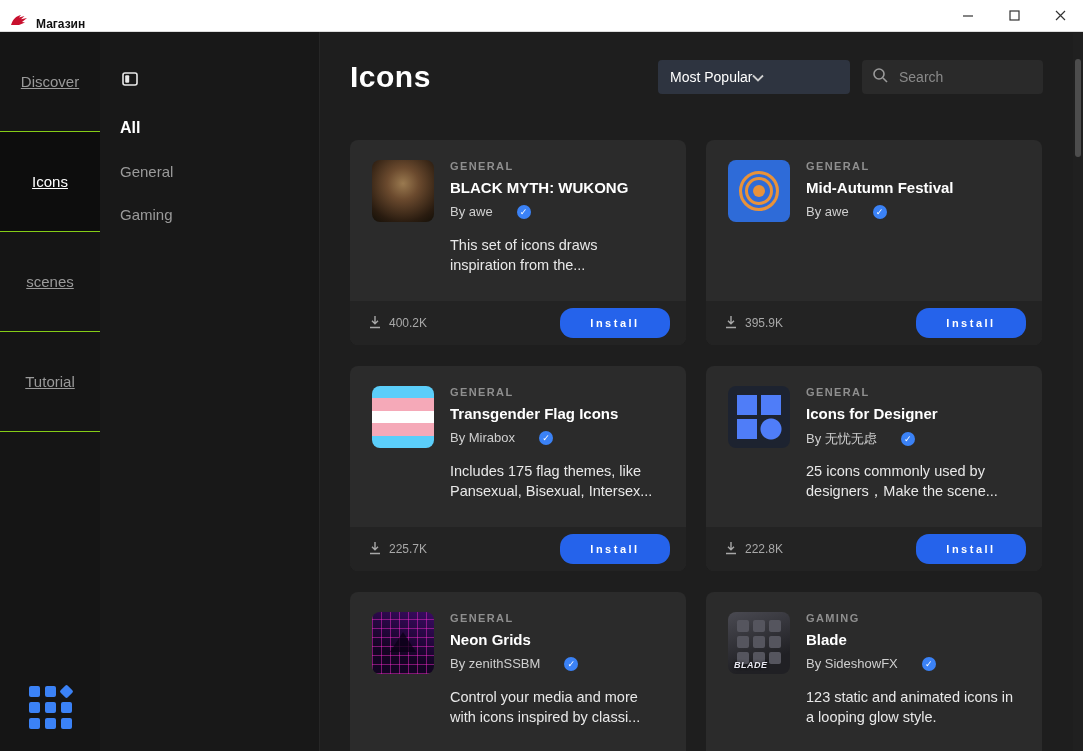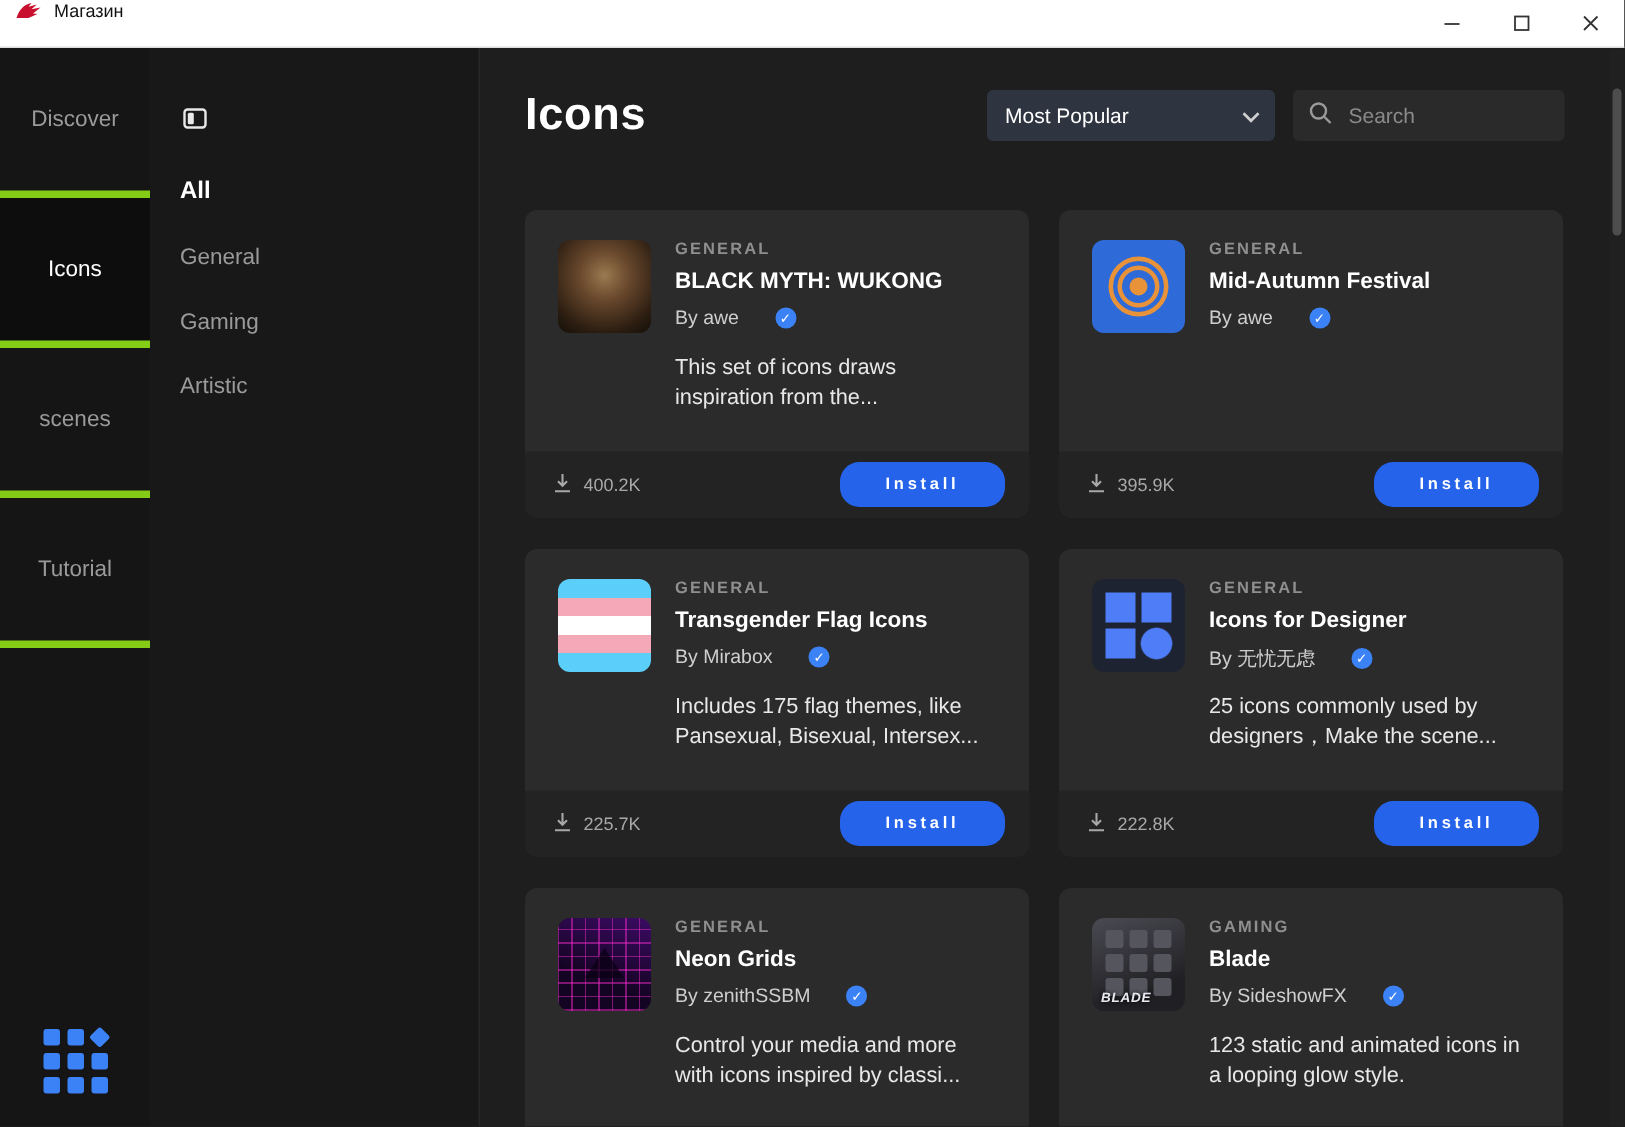--- a/index.html
+++ b/index.html
@@ -7,39 +7,39 @@
   body {
     width:1083px; height:751px; overflow:hidden;
     background:#1e1e1e;
     font-family:"Liberation Sans", sans-serif;
     position:relative;
   }
 
   
   .titlebar {
     height:32px; background:#ffffff; border-bottom:1px solid #dcdcdc;
-    display:flex; align-items:flex-start; padding-left:10px;
+    display:flex; align-items:flex-end; padding-left:10px;font-weight:bold;
   }
   .titlebar .app-title { font-size:12px; color:#111; margin-left:8px; }
   .win-controls { margin-left:auto; display:flex; height:100%; }
   .win-btn {
     width:46px; height:100%; border:none; background:transparent;
     display:flex; align-items:center; justify-content:center; cursor:pointer; padding:0;
   }
 
   
   .app { display:flex; height:719px; }
 
   
   .sidebar {
     width:100px; background:#151515; display:flex; flex-direction:column; flex-shrink:0;
   }
   .side-item {
     height:100px; display:flex; align-items:center; justify-content:center;
-    color:#9a9a9a; font-size:15px; border-bottom:5px solid #84cc16; cursor:pointer;
+    color:#9a9a9a; font-size:15px; border-bottom:1px solid #84cc16; cursor:pointer;text-decoration:underline;
   }
   .side-item.active { color:#ffffff; background:#0d0d0d; }
   .apps-icon {
     margin-top:auto; margin-bottom:22px; align-self:center;
     display:grid; grid-template-columns:repeat(3,11px); grid-template-rows:repeat(3,11px); gap:5px;
   }
   .apps-icon i { background:#3b82f6; border-radius:2px; display:block; }
   .apps-icon i.diamond { transform:rotate(45deg) scale(.92); }
 
   
@@ -52,21 +52,21 @@
   .cat-item.active { color:#ffffff; font-weight:700; font-size:16px; }
 
   
   .main { flex:1; padding:28px 40px 0 30px; overflow:hidden; }
   .main-header { display:flex; align-items:center; margin-bottom:46px; }
   .page-title { font-size:30px; font-weight:800; color:#fff; margin:0; letter-spacing:.5px; }
   .header-controls { margin-left:auto; display:flex; gap:12px; }
   .sort-select {
     width:192px; height:34px; background:#2e3440; border-radius:4px;
     color:#fff; font-size:14px; display:flex; align-items:center;
-    justify-content:space-between; padding:0 10px 0 12px; cursor:pointer;
+    justify-content:flex-start; padding:0 10px 0 12px; cursor:pointer;
   }
   .search-box {
     width:181px; height:34px; background:#2a2a2a; border-radius:4px;
     display:flex; align-items:center; padding:0 10px; gap:9px;
   }
   .search-box input {
     background:transparent; border:none; outline:none; color:#ddd;
     font-size:14px; width:100%; font-family:inherit;
   }
   .search-box input::placeholder { color:#8a8a8a; }
@@ -215,21 +215,20 @@
       <span>
         <svg width="16" height="14" viewBox="0 0 16 14">
             <rect x="1" y="1" width="14" height="12" rx="2" fill="none" stroke="#e8e8e8" stroke-width="1.6"></rect>
             <rect x="3.2" y="3.2" width="4" height="7.6" rx="1" fill="#e8e8e8"></rect>
           </svg>
       </span>
     </button>
     <div class="cat-item active">All</div>
     <div class="cat-item">General</div>
     <div class="cat-item">Gaming</div>
-    <div class="cat-item">Artistic</div>
   </aside>
 
   <main class="main">
     <div class="main-header">
       <h1 class="page-title">Icons</h1>
       <div class="header-controls">
         <div class="sort-select">
           <span>Most Popular</span>
           <span>
             <svg width="12" height="8" viewBox="0 0 12 8">

